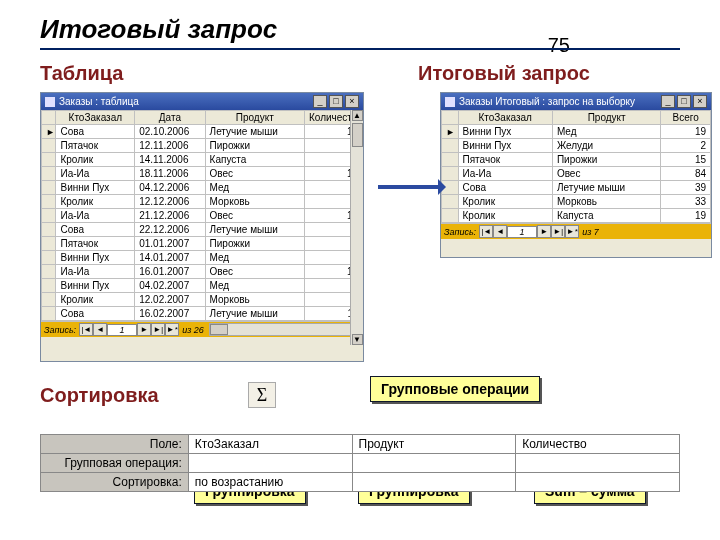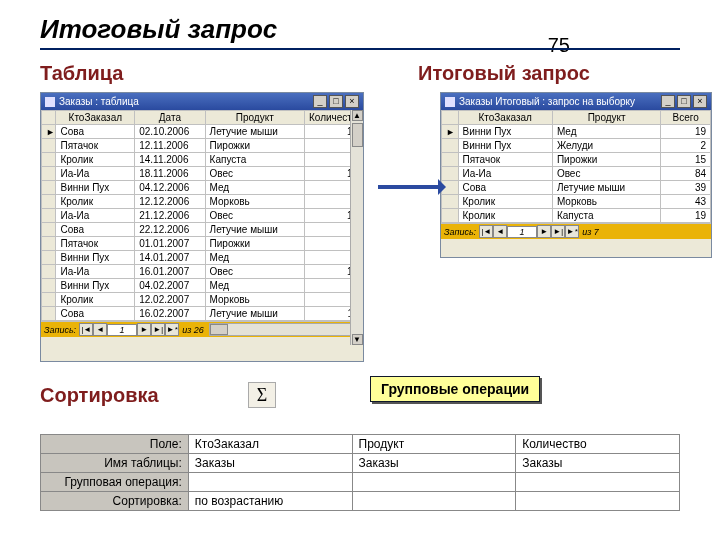--- a/index.html
+++ b/index.html
@@ -382,21 +382,21 @@
         <tr>
           <td class="sel"></td>
           <td>Сова</td>
           <td>Летучие мыши</td>
           <td class="num">39</td>
         </tr>
         <tr>
           <td class="sel"></td>
           <td>Кролик</td>
           <td>Морковь</td>
-          <td class="num">43</td>
+          <td class="num">33</td>
         </tr>
         <tr>
           <td class="sel"></td>
           <td>Кролик</td>
           <td>Капуста</td>
           <td class="num">19</td>
         </tr>
       </tbody>
     </table>
   <div class="nav">
@@ -420,26 +420,20 @@
 <div class="callout" style="left:358px;top:478px">Группировка</div>
 <div class="callout" style="left:534px;top:478px">Sum – сумма</div>
 
 <table class="design" id="design-grid">
     <tbody>
       <tr>
         <td class="rowh">Поле:</td>
         <td class="cell">КтоЗаказал</td>
         <td class="cell">Продукт</td>
         <td class="cell">Количество</td>
-      </tr>
-      <tr>
-        <td class="rowh">Имя таблицы:</td>
-        <td class="cell">Заказы</td>
-        <td class="cell">Заказы</td>
-        <td class="cell">Заказы</td>
       </tr>
       <tr>
         <td class="rowh">Групповая операция:</td>
         <td class="cell"></td>
         <td class="cell"></td>
         <td class="cell"></td>
       </tr>
       <tr>
         <td class="rowh">Сортировка:</td>
         <td class="cell">по возрастанию</td>

